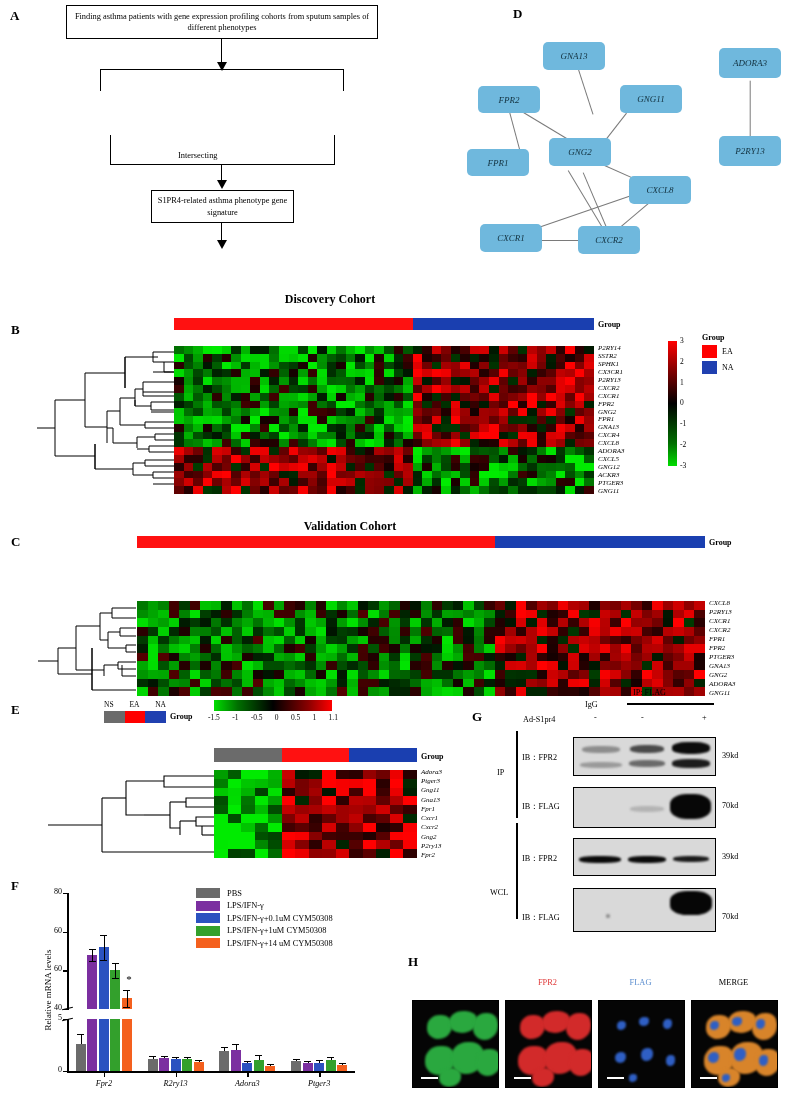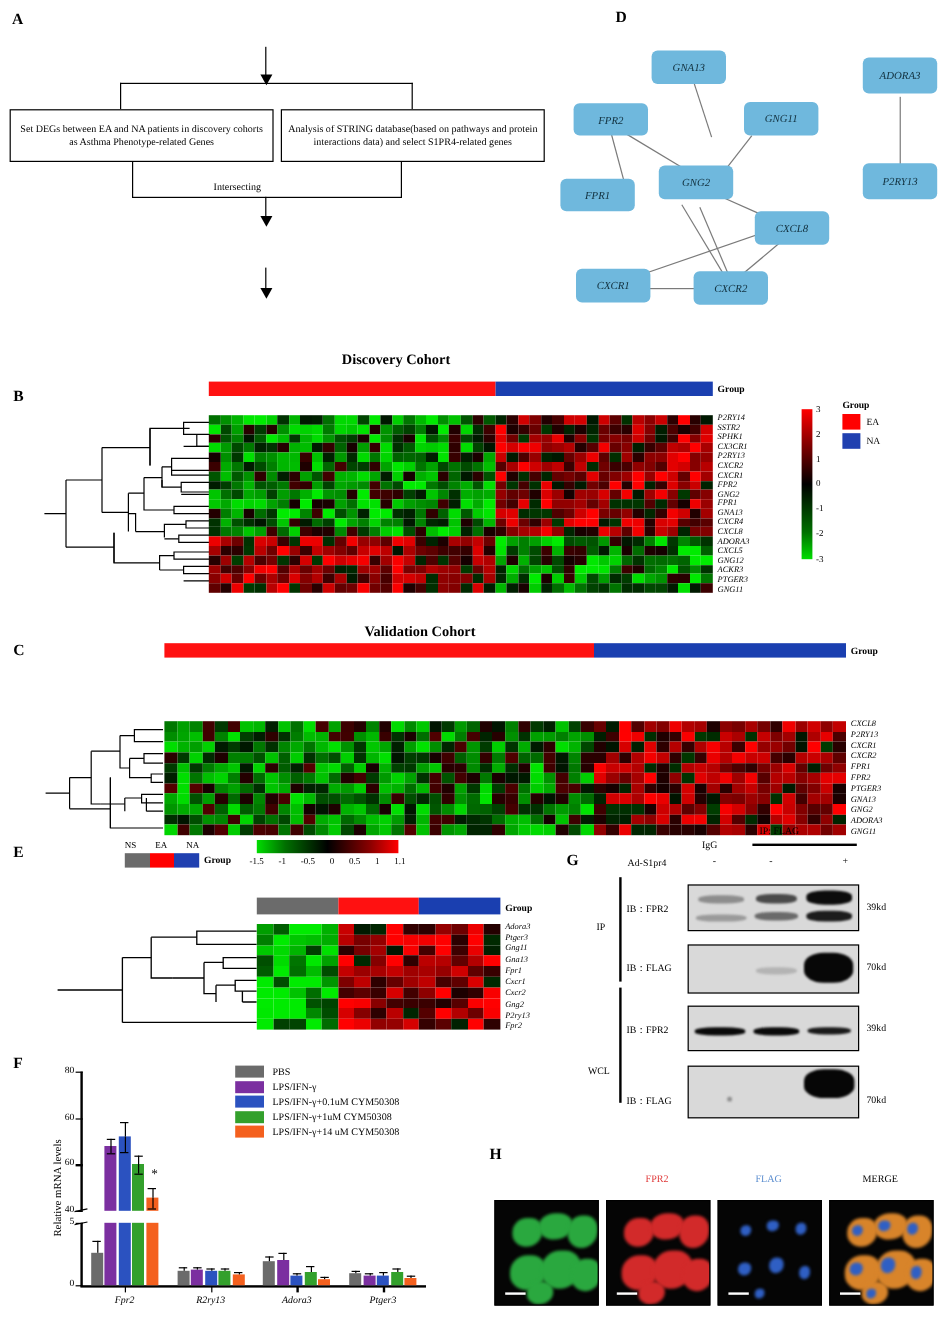--- a/index.html
+++ b/index.html
@@ -65,41 +65,41 @@
   .sbar{position:absolute;background:#fff;height:2.5px;}
   .cell{position:absolute;border-radius:50% 40% 55% 45%;filter:blur(1.2px);}
 </style>
 </head>
 <body>
 
 <div class="fig">
 
   <div class="panel-letter" style="left:10px;top:8px;">A</div>
 
+  <div class="flowbox" style="left:66px;top:5px;width:312px;height:34px;">
+    <span>Finding asthma patients with gene expression profiling cohorts from sputum samples of different phenotypes</span>
+  </div>
   <div class="fl-line" style="left:221px;top:39px;width:1.4px;height:26px;"></div>
   <div class="fl-arrow" style="left:217px;top:62px;"></div>
 
   <div class="fl-line" style="left:100px;top:69px;width:244px;height:1.4px;"></div>
   <div class="fl-line" style="left:100px;top:69px;width:1.4px;height:22px;"></div>
   <div class="fl-line" style="left:343px;top:69px;width:1.4px;height:22px;"></div>
 
-  <div class="flowbox" style="left:8px;top:91px;width:220px;height:44px;">
-    <span>Set DEGs between EA  and NA patients in discovery cohorts as Asthma Phenotype-related Genes</span>
-  </div>
-  <div class="flowbox" style="left:234px;top:91px;width:220px;height:44px;">
-    <span>Analysis of STRING database(based on pathways and protein interactions data) and select S1PR4-related genes</span>
-  </div>
 
   <div class="fl-line" style="left:110px;top:135px;width:1.4px;height:30px;"></div>
   <div class="fl-line" style="left:334px;top:135px;width:1.4px;height:30px;"></div>
   <div class="fl-line" style="left:110px;top:164px;width:225px;height:1.4px;"></div>
   <div class="fl-label" style="left:178px;top:151px;">Intersecting</div>
   <div class="fl-line" style="left:221px;top:164px;width:1.4px;height:19px;"></div>
   <div class="fl-arrow" style="left:217px;top:180px;"></div>
 
+  <div class="flowbox" style="left:151px;top:190px;width:143px;height:33px;">
+    <span>S1PR4-related asthma phenotype gene signature</span>
+  </div>
   <div class="fl-line" style="left:221px;top:223px;width:1.4px;height:20px;"></div>
   <div class="fl-arrow" style="left:217px;top:240px;"></div>
 
   <div class="panel-letter" style="left:513px;top:6px;">D</div>
   <div class="net" style="left:440px;top:0;width:347px;height:290px;"></div>
 
   <div class="edge" style="left:578px;top:68px;width:48px;transform:rotate(72deg);"></div>
   <div class="edge" style="left:520px;top:110px;width:62px;transform:rotate(31deg);"></div>
   <div class="edge" style="left:509px;top:110px;width:42px;transform:rotate(75deg);"></div>
   <div class="edge" style="left:599px;top:148px;width:45px;transform:rotate(-52deg);"></div>

